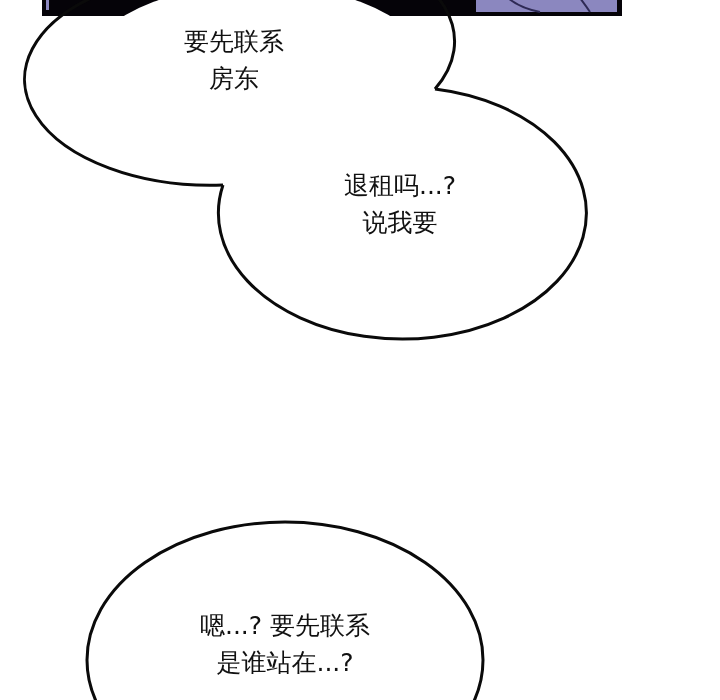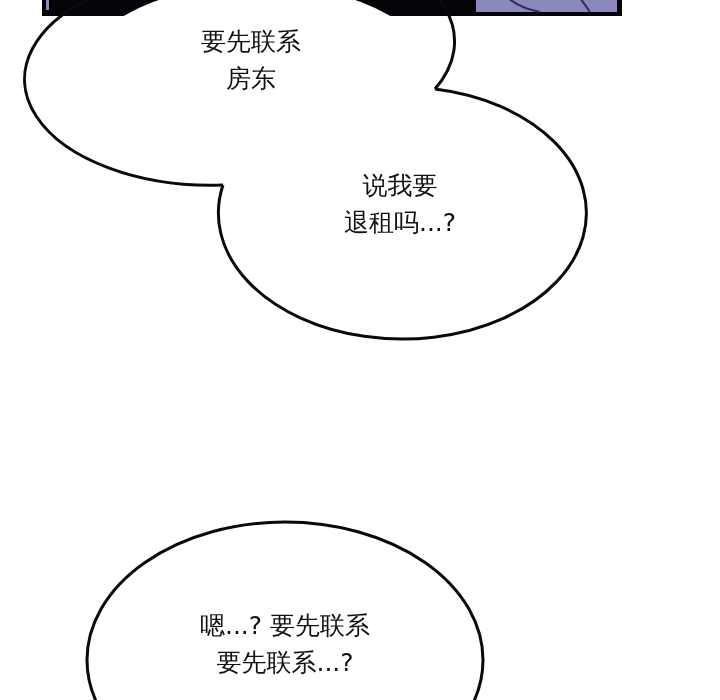--- a/index.html
+++ b/index.html
@@ -58,26 +58,26 @@
              M100 -6
              A186 106 0 0 0 223 185" fill="none" stroke="#0a0a0a" stroke-width="3" stroke-linejoin="miter"></path>
 
     <path d="M223 185
              A184 126 0 1 0 435 89" fill="none" stroke="#0a0a0a" stroke-width="3" stroke-linejoin="miter"></path>
   </g>
 
   <ellipse cx="285" cy="660" rx="198" ry="138" fill="#ffffff" stroke="#0a0a0a" stroke-width="3"></ellipse>
 </svg>
 
-<div class="caption" style="left:251px; top:23px;">
+<div class="caption" style="left:234px; top:23px;">
   <span>要先联系</span>
   <span>房东</span>
 </div>
 
 <div class="caption" style="left:400px; top:167px;">
+  <span>退租吗...?</span>
   <span>说我要</span>
-  <span>退租吗...?</span>
 </div>
 
 <div class="caption" style="left:285px; top:607px;">
   <span>嗯...? 要先联系</span>
-  <span>要先联系...?</span>
+  <span>是谁站在...?</span>
 </div>
 
 </body></html>

